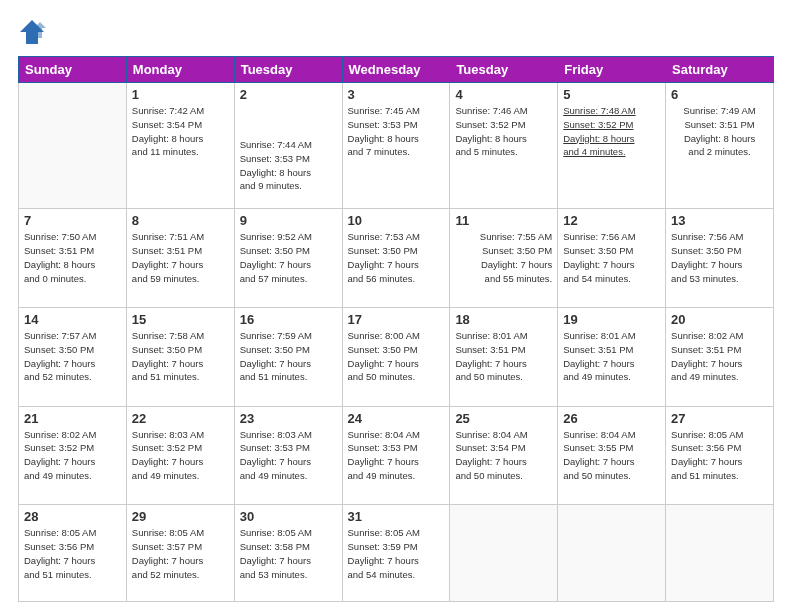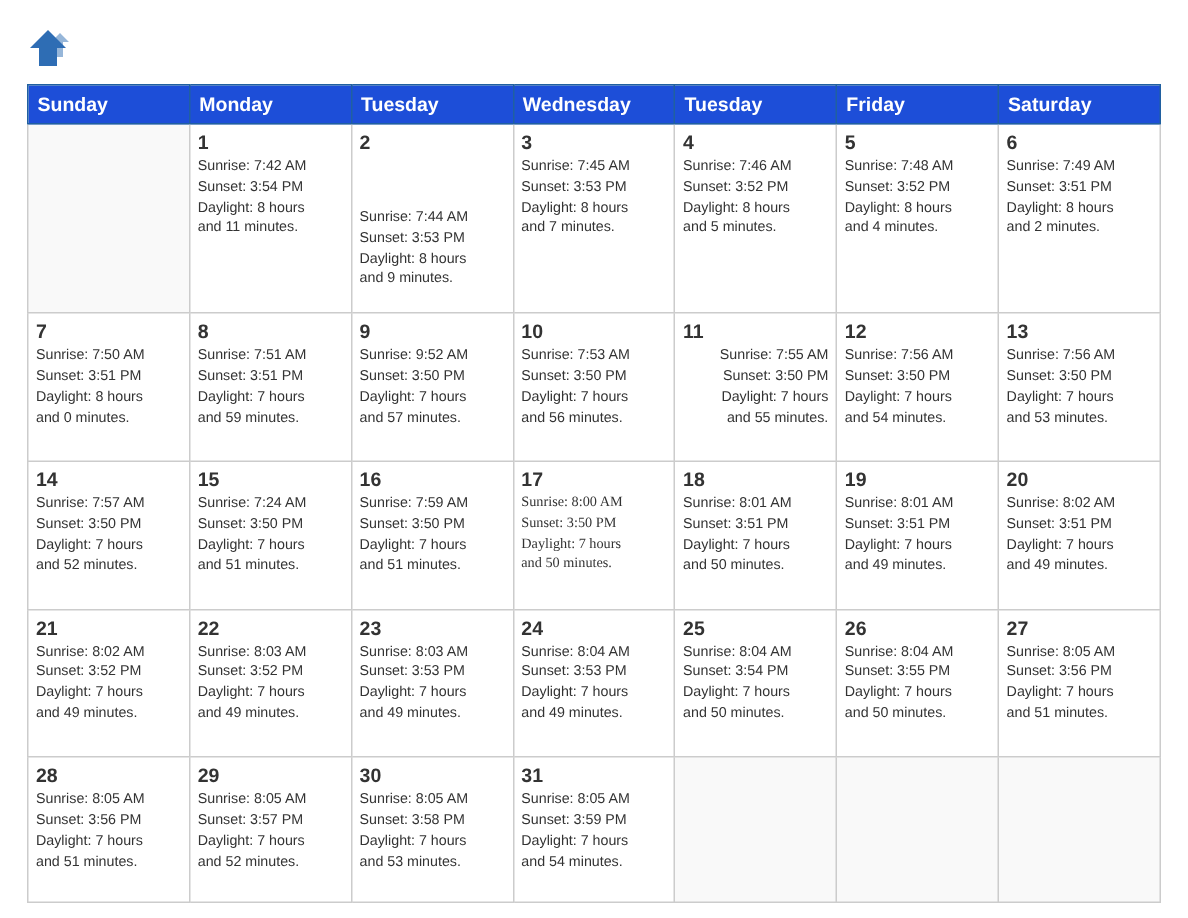--- a/index.html
+++ b/index.html
@@ -53,21 +53,21 @@
       color: #555;
     }
     .calendar {
       flex: 1;
       border: 1px solid #ccc;
       border-collapse: collapse;
       width: 100%;
       table-layout: fixed;
     }
     .calendar th {
-      background: #1d4ed8;
+      background: #a21caf;
       color: #fff;
       text-align: left;
       padding: 5px 6px;
       font-size: 13px;
       font-weight: bold;
       border: 1px solid #2060a0;
     }
     .calendar td {
       border: 1px solid #ccc;
       vertical-align: top;
@@ -158,28 +158,28 @@
           </td>
           <td>
             <span class="day-number">4</span>
             <div class="day-info" style="white-space: pre-line;">Sunrise: 7:46 AM
 Sunset: 3:52 PM
 Daylight: 8 hours
 and 5 minutes.</div>
           </td>
           <td>
             <span class="day-number">5</span>
-            <div class="day-info" style="white-space: pre-line;">Sunrise: 7:48 AM
+            <div class="day-info" style="white-space: pre-line; text-decoration: underline;">Sunrise: 7:48 AM
 Sunset: 3:52 PM
 Daylight: 8 hours
 and 4 minutes.</div>
           </td>
           <td>
             <span class="day-number">6</span>
-            <div class="day-info" style="white-space: pre-line;">Sunrise: 7:49 AM
+            <div class="day-info" style="white-space: pre-line; text-align: center;">Sunrise: 7:49 AM
 Sunset: 3:51 PM
 Daylight: 8 hours
 and 2 minutes.</div>
           </td>
         </tr>
         <tr class="week-row">
           <td>
             <span class="day-number">7</span>
             <div class="day-info" style="white-space: pre-line;">Sunrise: 7:50 AM
 Sunset: 3:51 PM
@@ -232,35 +232,35 @@
         <tr class="week-row">
           <td>
             <span class="day-number">14</span>
             <div class="day-info" style="white-space: pre-line;">Sunrise: 7:57 AM
 Sunset: 3:50 PM
 Daylight: 7 hours
 and 52 minutes.</div>
           </td>
           <td>
             <span class="day-number">15</span>
-            <div class="day-info" style="white-space: pre-line;">Sunrise: 7:24 AM
+            <div class="day-info" style="white-space: pre-line;">Sunrise: 7:58 AM
 Sunset: 3:50 PM
 Daylight: 7 hours
 and 51 minutes.</div>
           </td>
           <td>
             <span class="day-number">16</span>
             <div class="day-info" style="white-space: pre-line;">Sunrise: 7:59 AM
 Sunset: 3:50 PM
 Daylight: 7 hours
 and 51 minutes.</div>
           </td>
           <td>
             <span class="day-number">17</span>
-            <div class="day-info" style="white-space: pre-line; font-family: Liberation Serif, serif;">Sunrise: 8:00 AM
+            <div class="day-info" style="white-space: pre-line;">Sunrise: 8:00 AM
 Sunset: 3:50 PM
 Daylight: 7 hours
 and 50 minutes.</div>
           </td>
           <td>
             <span class="day-number">18</span>
             <div class="day-info" style="white-space: pre-line;">Sunrise: 8:01 AM
 Sunset: 3:51 PM
 Daylight: 7 hours
 and 50 minutes.</div>

